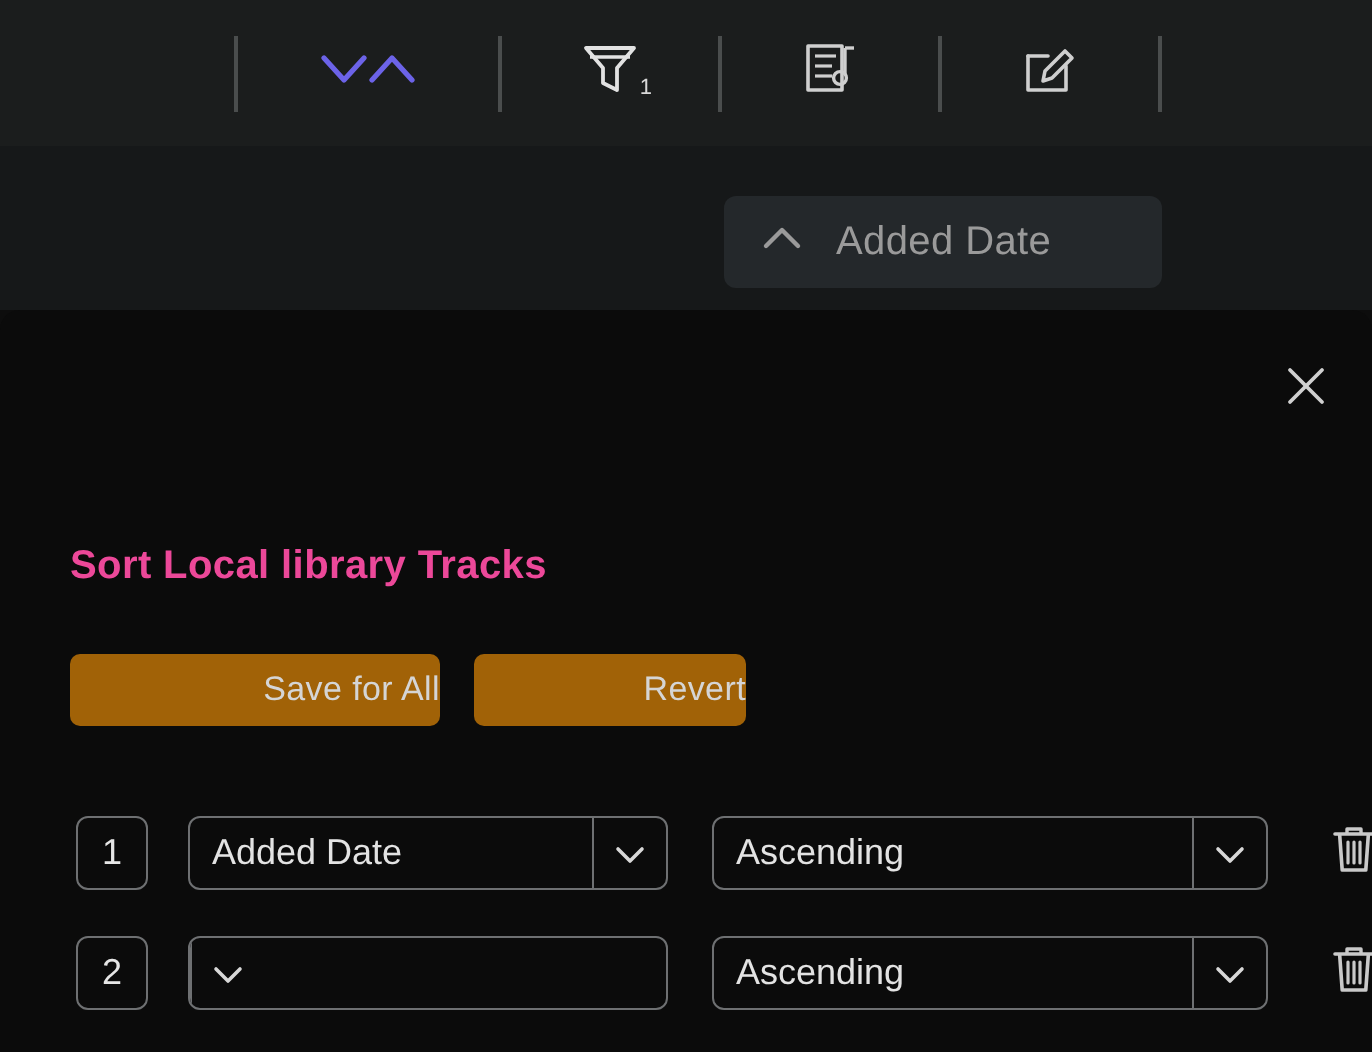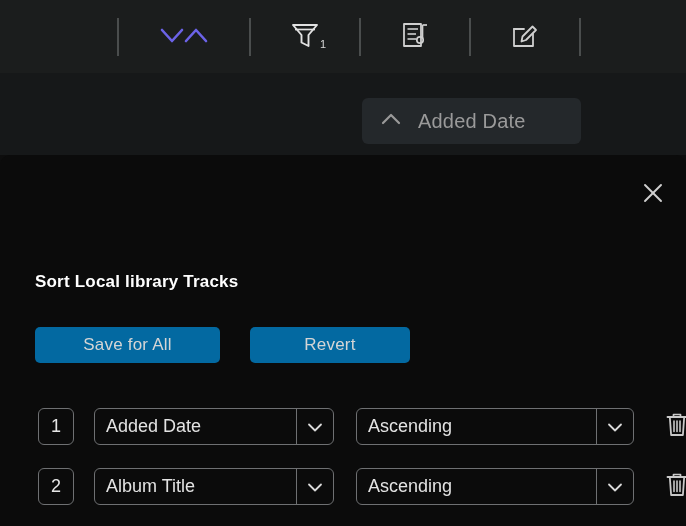--- a/index.html
+++ b/index.html
@@ -79,41 +79,42 @@
   }
   #close-btn {
     position: absolute; right: 14px; top: 176px;
     width: 38px; height: 38px;
     display: flex; align-items: center; justify-content: center;
     cursor: pointer;
   }
   #dialog-title {
     position: absolute;
     left: 35px; top: 272px;
-    font-size: 17px;
+    font-size: 20px;
     font-weight: bold;
-    color: #ffffff;
+    color: #ec4899;
     letter-spacing: .2px;
     white-space: nowrap;
   }
 
   .action-btn {
     position: absolute;
     height: 36px;
-    background: #0369a1;
+    background: #a16207;
     border: none;
     border-radius: 5px;
     color: #d5d5d5;
     font-size: 17px;
     font-family: "Liberation Sans", sans-serif;
     cursor: pointer;
     letter-spacing: .2px;
+    text-align: right;
   }
   #save-for-all-button { left: 35px; top: 327px; width: 185px; }
-  #revert-button { left: 250px; top: 327px; width: 160px; }
+  #revert-button { left: 237px; top: 327px; width: 136px; }
 
   
   .sort-row {
     position: absolute;
     left: 38px;
     height: 37px;
     display: flex;
     align-items: center;
   }
   #sort-row-1 { top: 408px; }
@@ -289,21 +290,20 @@
           <line x1="15" y1="10" x2="15" y2="20.5" stroke="#c9c9c9" stroke-width="1.6" stroke-linecap="round"></line>
         </svg>
       </span>
     </div>
   </div>
 
   <div class="sort-row" id="sort-row-2">
     <div class="rank-box">2</div>
 
     <div class="select field-select">
-      <span class="sel-value">Album Title</span>
       <span class="sel-arrow">
         <svg width="18" height="12" viewBox="0 0 18 12">
           <polyline points="3,3.5 9,9.5 15,3.5" fill="none" stroke="#d8d8d8" stroke-width="1.8" stroke-linecap="round" stroke-linejoin="round"></polyline>
         </svg>
       </span>
     </div>
 
     <div class="select dir-select">
       <span class="sel-value">Ascending</span>
       <span class="sel-arrow">

